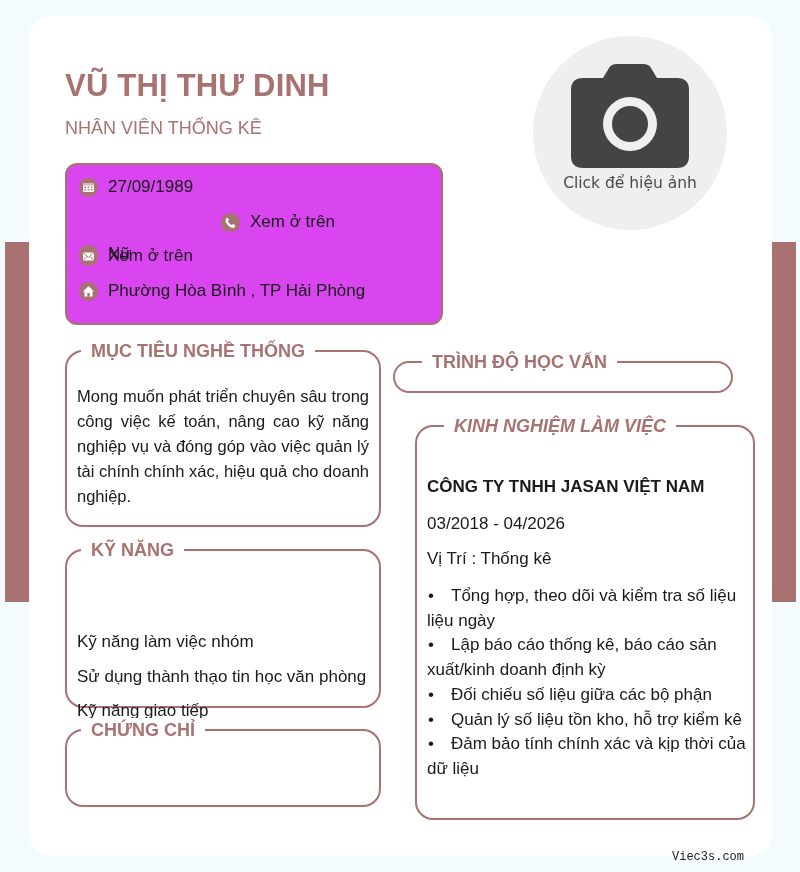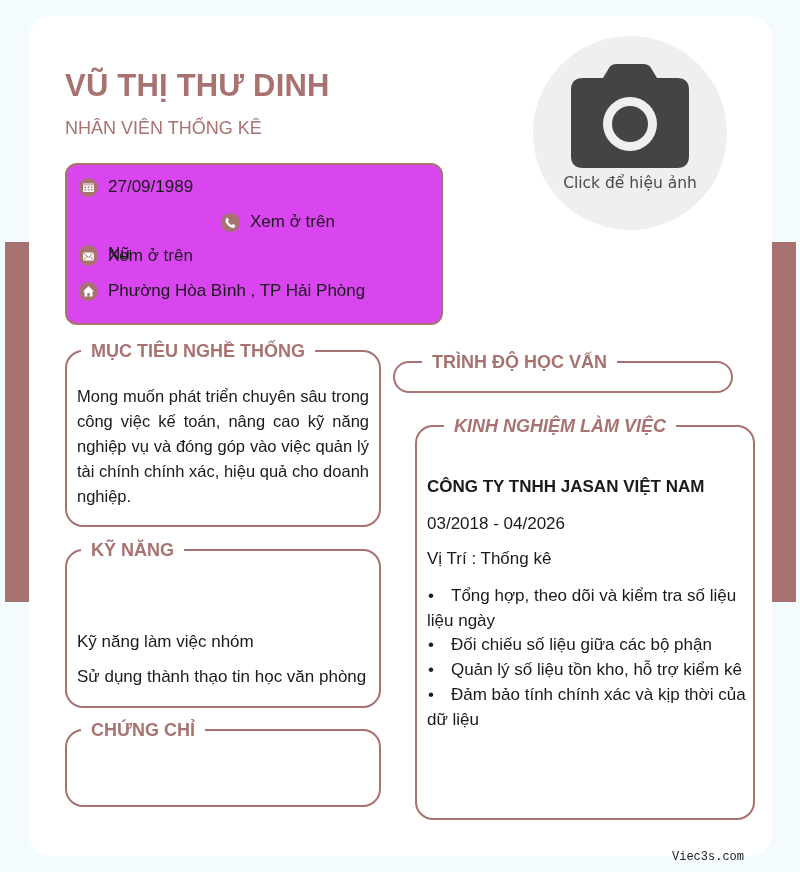--- a/index.html
+++ b/index.html
@@ -153,39 +153,41 @@
 <div class="section" style="left:65px; top:350px; width:316px; height:177px;">
   <div class="sec-title">MỤC TIÊU NGHỀ THỐNG</div>
   <div class="objective-text">Mong muốn phát triển chuyên sâu trong công việc kế toán, nâng cao kỹ năng nghiệp vụ và đóng góp vào việc quản lý tài chính chính xác, hiệu quả cho doanh nghiệp.</div>
 </div>
 
 <div class="section" style="left:65px; top:549px; width:316px; height:159px;padding-left:20px;">
   <div class="sec-title">KỸ NĂNG</div>
   <ul class="plain-list" style="top:42px;margin-top:32px;">
     <li>Kỹ năng làm việc nhóm</li>
     <li>Sử dụng thành thạo tin học văn phòng</li>
+    <li>Kỹ năng giao tiếp</li>
   </ul>
 </div>
 
 <div class="section" style="left:65px; top:729px; width:316px; height:78px;">
   <div class="sec-title">CHỨNG CHỈ</div>
 </div>
 
 <div class="section" style="left:393px; top:361px; width:340px; height:32px;">
   <div class="sec-title" style="left:27px;">TRÌNH ĐỘ HỌC VẤN</div>
 </div>
 
 <div class="section" style="left:415px; top:425px; width:340px; height:395px;">
   <div class="sec-title" style="left:27px;font-style:italic;">KINH NGHIỆM LÀM VIỆC</div>
   <div class="exp">
     <div class="company">CÔNG TY TNHH JASAN VIỆT NAM</div>
     <div class="period">03/2018 - 04/2026</div>
     <div class="position">Vị Trí : Thống kê</div>
     <ul>
       <li><span class="b">•</span><span>Tổng hợp, theo dõi và kiểm tra số liệu liệu ngày</span></li>
+      <li><span class="b">•</span><span>Lập báo cáo thống kê, báo cáo sản xuất/kinh doanh định kỳ</span></li>
       <li><span class="b">•</span><span>Đối chiếu số liệu giữa các bộ phận</span></li>
       <li><span class="b">•</span><span>Quản lý số liệu tồn kho, hỗ trợ kiểm kê</span></li>
       <li><span class="b">•</span><span>Đảm bảo tính chính xác và kịp thời của dữ liệu</span></li>
     </ul>
   </div>
 </div>
 
 <div class="watermark">Viec3s.com</div>
 
 </body></html>

